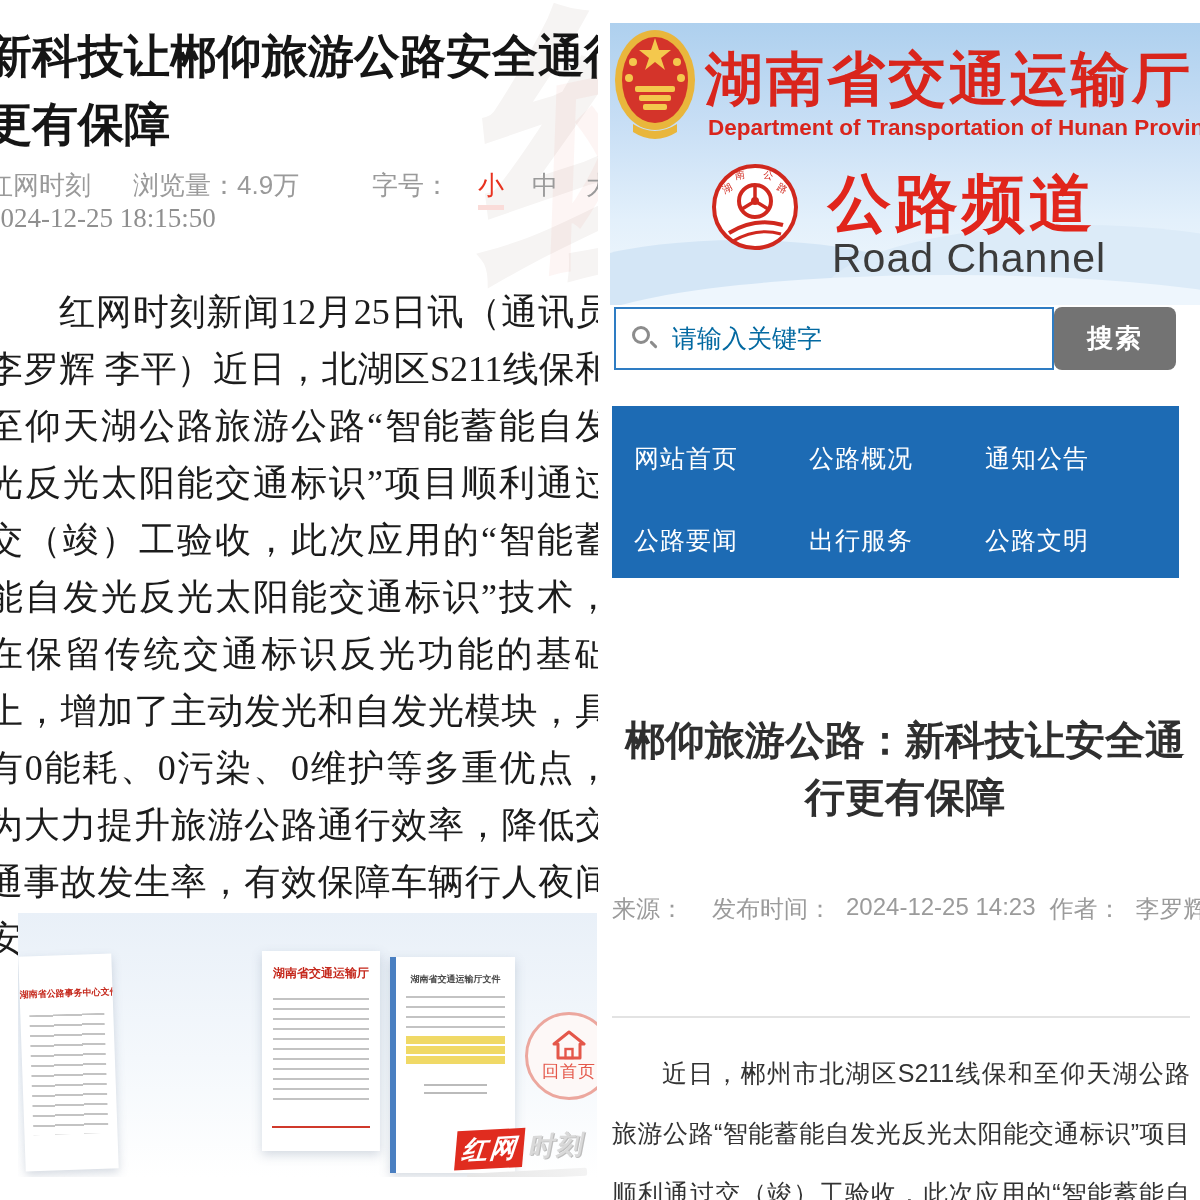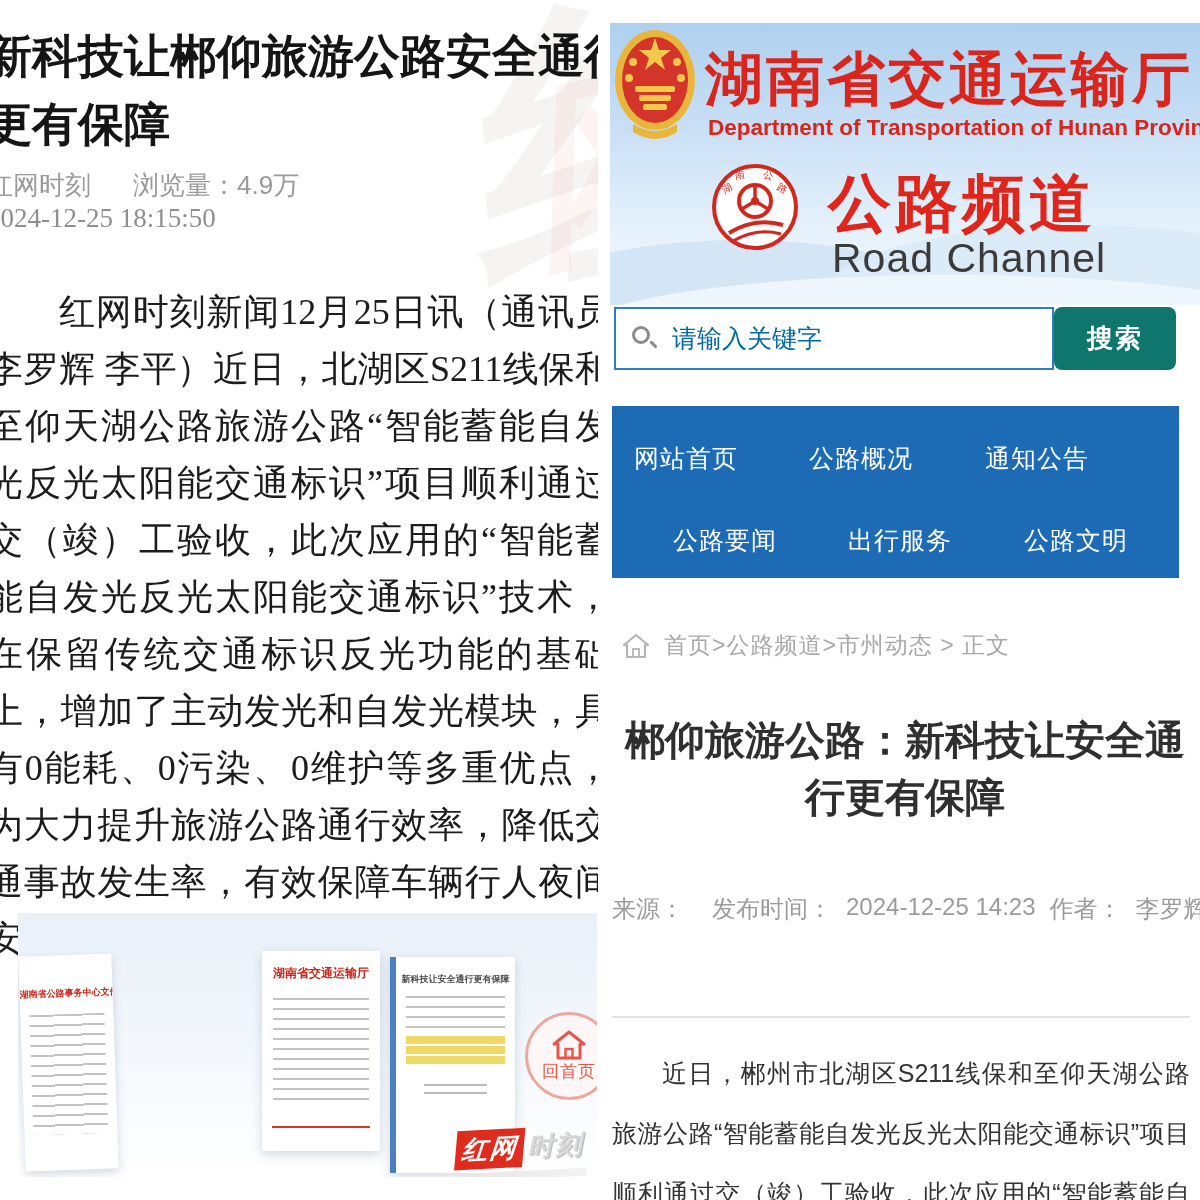--- a/index.html
+++ b/index.html
@@ -138,29 +138,29 @@
     background:#ffffff; border:2px solid #2e7cc3; display:flex; align-items:center;
   }
   .search-input .ph { font-size:25px; color:#0369a1; margin-left:14px; }
   .mag { position:relative; width:26px; height:26px; margin-left:16px; flex:none; }
   .mag .lens { position:absolute; left:0; top:0; width:18px; height:18px;
     border:3px solid #8c8c8c; border-radius:50%; }
   .mag .handle { position:absolute; left:17px; top:17px; width:9px; height:3px;
     background:#8c8c8c; transform:rotate(45deg); border-radius:2px; }
   .search-btn {
     position:absolute; left:444px; top:307px; width:122px; height:63px;
-    background:#0f766e; color:#ffffff; font-size:26px; font-weight:700;
+    background:#737373; color:#ffffff; font-size:26px; font-weight:700;
     border:none; border-radius:8px; letter-spacing:2px;
   }
   .nav {
     position:absolute; left:2px; top:406px; width:567px; height:172px;
     background:#1d6bb4;
   }
   .nav-item { position:absolute; color:#ffffff; font-size:25px; letter-spacing:1px; }
-  .nav-r1 { top:36px; } .nav-r2 { top:118px;margin-left:39px; }
+  .nav-r1 { top:36px; } .nav-r2 { top:118px; }
   .nav-c1 { left:22px; } .nav-c2 { left:197px; } .nav-c3 { left:373px; }
   .crumbs { position:absolute; left:12px; top:630px; display:flex; align-items:center; gap:14px; }
   .crumbs .bc-text { font-size:23px; color:#a8a8a8; letter-spacing:1px; }
   .r-title {
     position:absolute; left:0; top:712px; width:590px; padding:0 4px;
     text-align:center; font-size:40px; line-height:57px; font-weight:700; color:#2f2f2f;
   }
   .r-meta {
     position:absolute; left:2px; top:893px; width:586px; font-size:24px; color:#9b9b9b;
     display:flex; gap:14px; white-space:nowrap;
@@ -185,37 +185,43 @@
   <section class="left-panel">
     <div class="wm">红</div>
     <div class="wm2">网</div>
 
     <h1 class="l-title">新科技让郴仰旅游公路安全通行更有保障</h1>
 
     <div class="l-meta">
       <span>红网时刻</span><span class="views"><span>浏览量：</span><span>4.9万</span></span>
     </div>
 
+    <div class="l-fontsize">
+      <span>字号：</span>
+      <span class="fs-small">小</span>
+      <span>中</span>
+      <span>大</span>
+    </div>
 
     <div class="l-date">2024-12-25 18:15:50</div>
 
     <p class="l-body"><b>红网时刻新闻12月25日讯</b><span>（通讯员 李罗辉 李平）近日，北湖区S211线保和至仰天湖公路旅游公路“智能蓄能自发光反光太阳能交通标识”项目顺利通过交（竣）工验收，此次应用的“智能蓄能自发光反光太阳能交通标识”技术，在保留传统交通标识反光功能的基础上，增加了主动发光和自发光模块，具有0能耗、0污染、0维护等多重优点，为大力提升旅游公路通行效率，降低交通事故发生率，有效保障车辆行人夜间安全出行的发挥了重要作用。</span></p>
 
     <figure class="l-image">
       <div class="doc doc1">
         <div class="doc-title">湖南省公路事务中心文件</div>
         <div class="doc-lines"></div>
       </div>
       <div class="doc doc3">
         <div class="doc-title">湖南省交通运输厅</div>
         <div class="doc-lines"></div>
         <div class="red-rule"></div>
       </div>
       <div class="doc doc4">
-        <div class="doc-title">新科技让安全通行更有保障</div>
+        <div class="doc-title">湖南省交通运输厅文件</div>
         <div class="doc-lines"></div>
         <div class="hl-lines"></div>
         <div class="sig-lines"></div>
       </div>
 
       <div class="home-btn">
         <svg width="34" height="30" viewBox="0 0 34 30">
           <path d="M17 2 L32 14 L28 14 L28 28 L6 28 L6 14 L2 14 Z" fill="none" stroke="#e4574a" stroke-width="3" stroke-linejoin="round"></path>
           <rect x="13.5" y="19" width="7" height="9" fill="none" stroke="#e4574a" stroke-width="2.4"></rect>
         </svg>
@@ -281,27 +287,20 @@
 
     <nav class="nav">
       <span class="nav-item nav-r1 nav-c1">网站首页</span>
       <span class="nav-item nav-r1 nav-c2">公路概况</span>
       <span class="nav-item nav-r1 nav-c3">通知公告</span>
       <span class="nav-item nav-r2 nav-c1">公路要闻</span>
       <span class="nav-item nav-r2 nav-c2">出行服务</span>
       <span class="nav-item nav-r2 nav-c3">公路文明</span>
     </nav>
 
-    <div class="crumbs">
-      <svg width="28" height="28" viewBox="0 0 28 28">
-        <path d="M14 3 L26 13 L23 13 L23 25 L5 25 L5 13 L2 13 Z" fill="none" stroke="#b5b5b5" stroke-width="2.2" stroke-linejoin="round"></path>
-        <rect x="11" y="17" width="6" height="8" fill="none" stroke="#b5b5b5" stroke-width="1.8"></rect>
-      </svg>
-      <span class="bc-text">首页&gt;公路频道&gt;市州动态 &gt; 正文</span>
-    </div>
 
     <h2 class="r-title">郴仰旅游公路：新科技让安全通行更有保障</h2>
 
     <div class="r-meta">
       <span>来源：</span>
       <span class="gap"></span>
       <span>发布时间：</span>
       <span>2024-12-25 14:23</span>
       <span>作者：</span>
       <span>李罗辉、李平</span>

